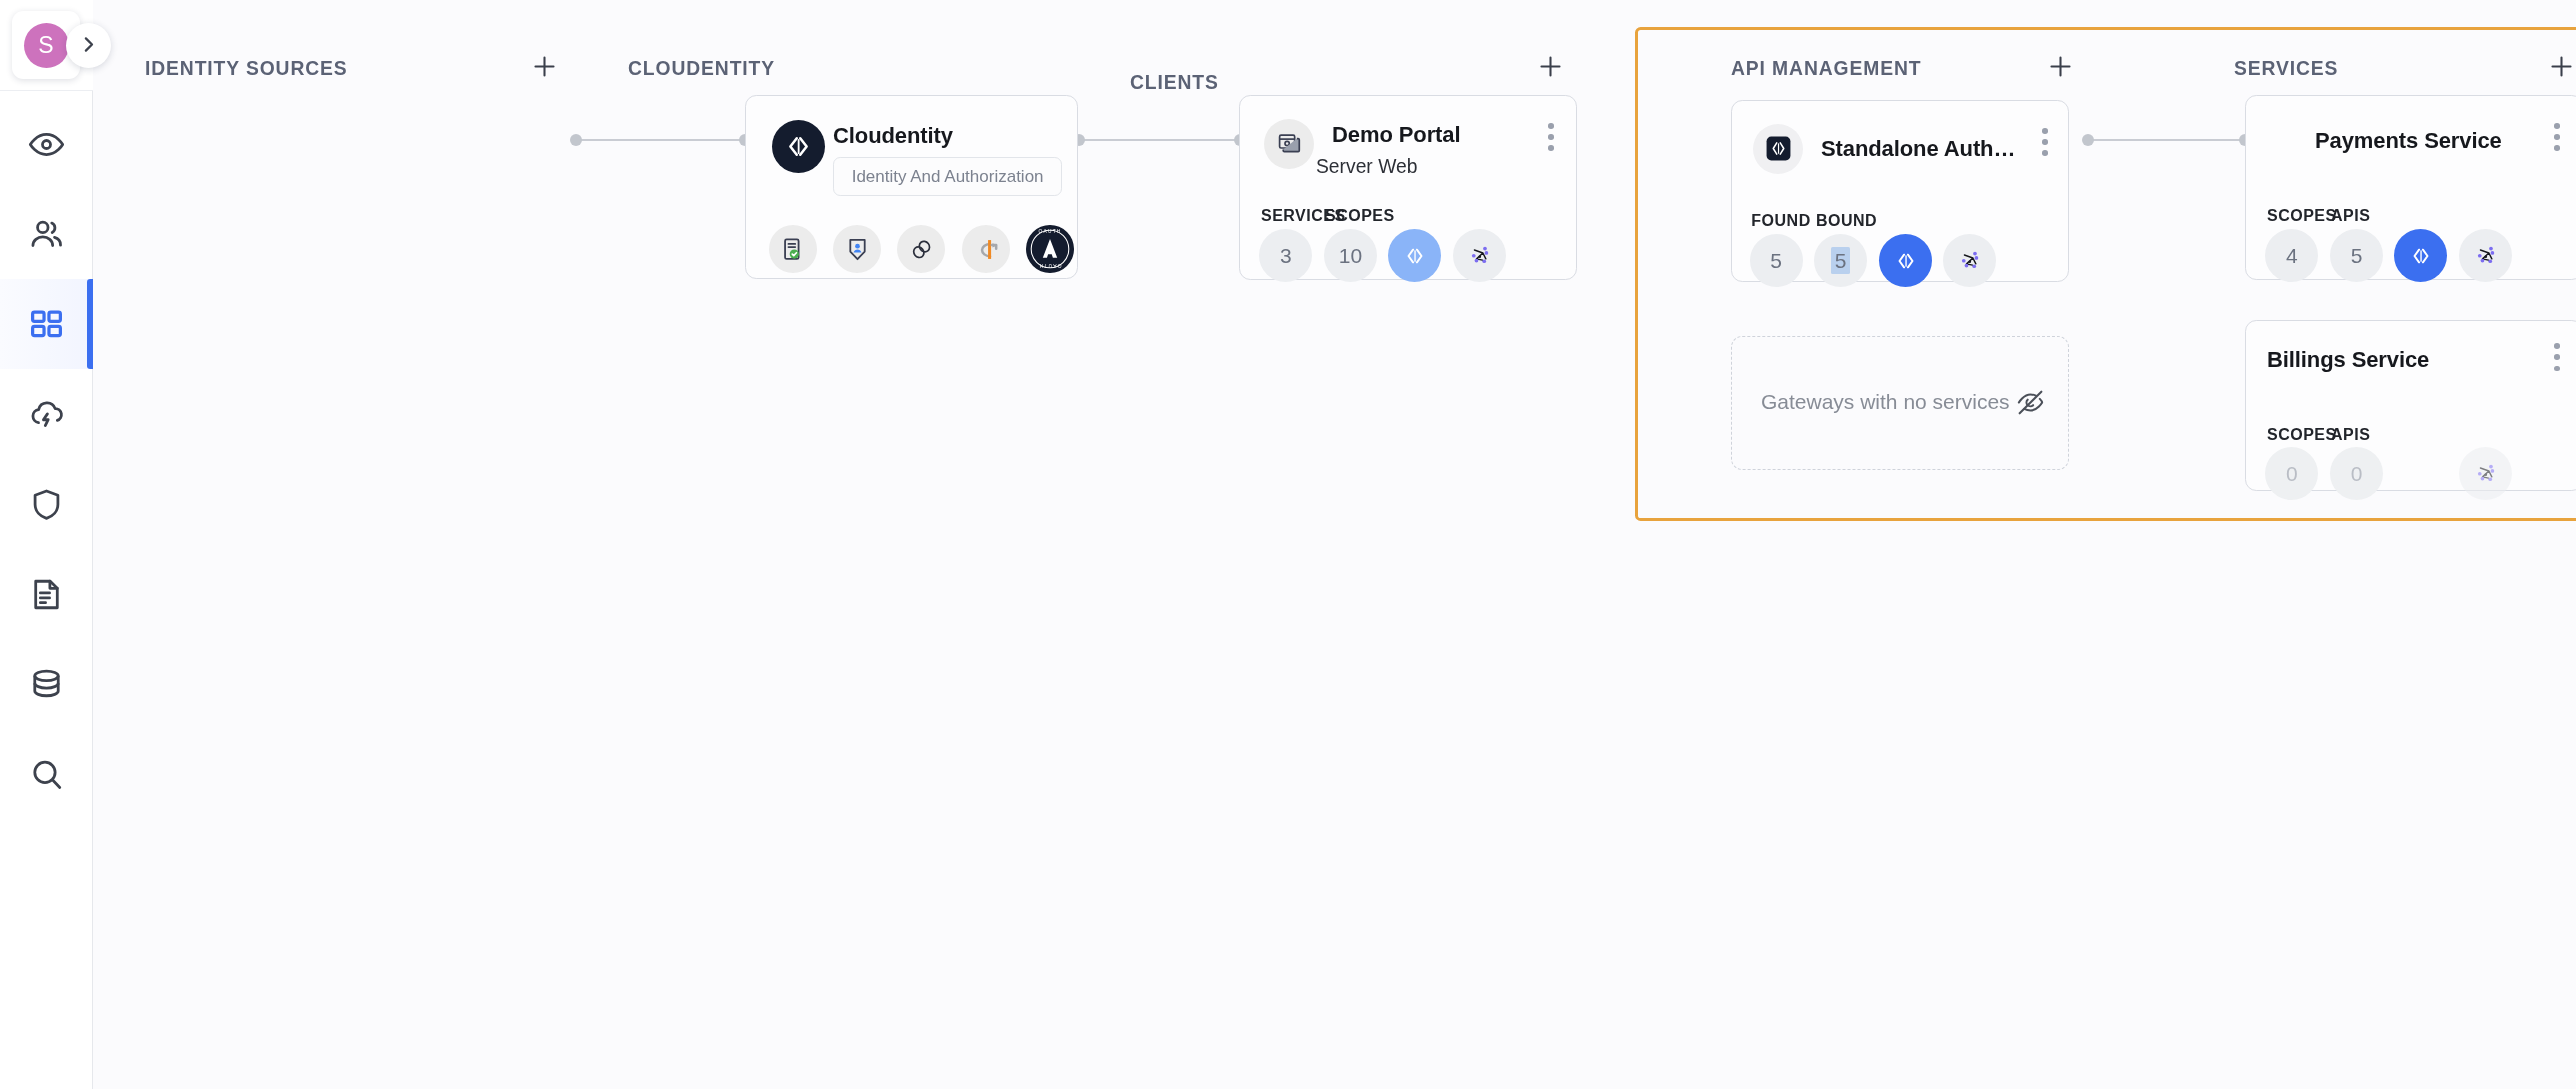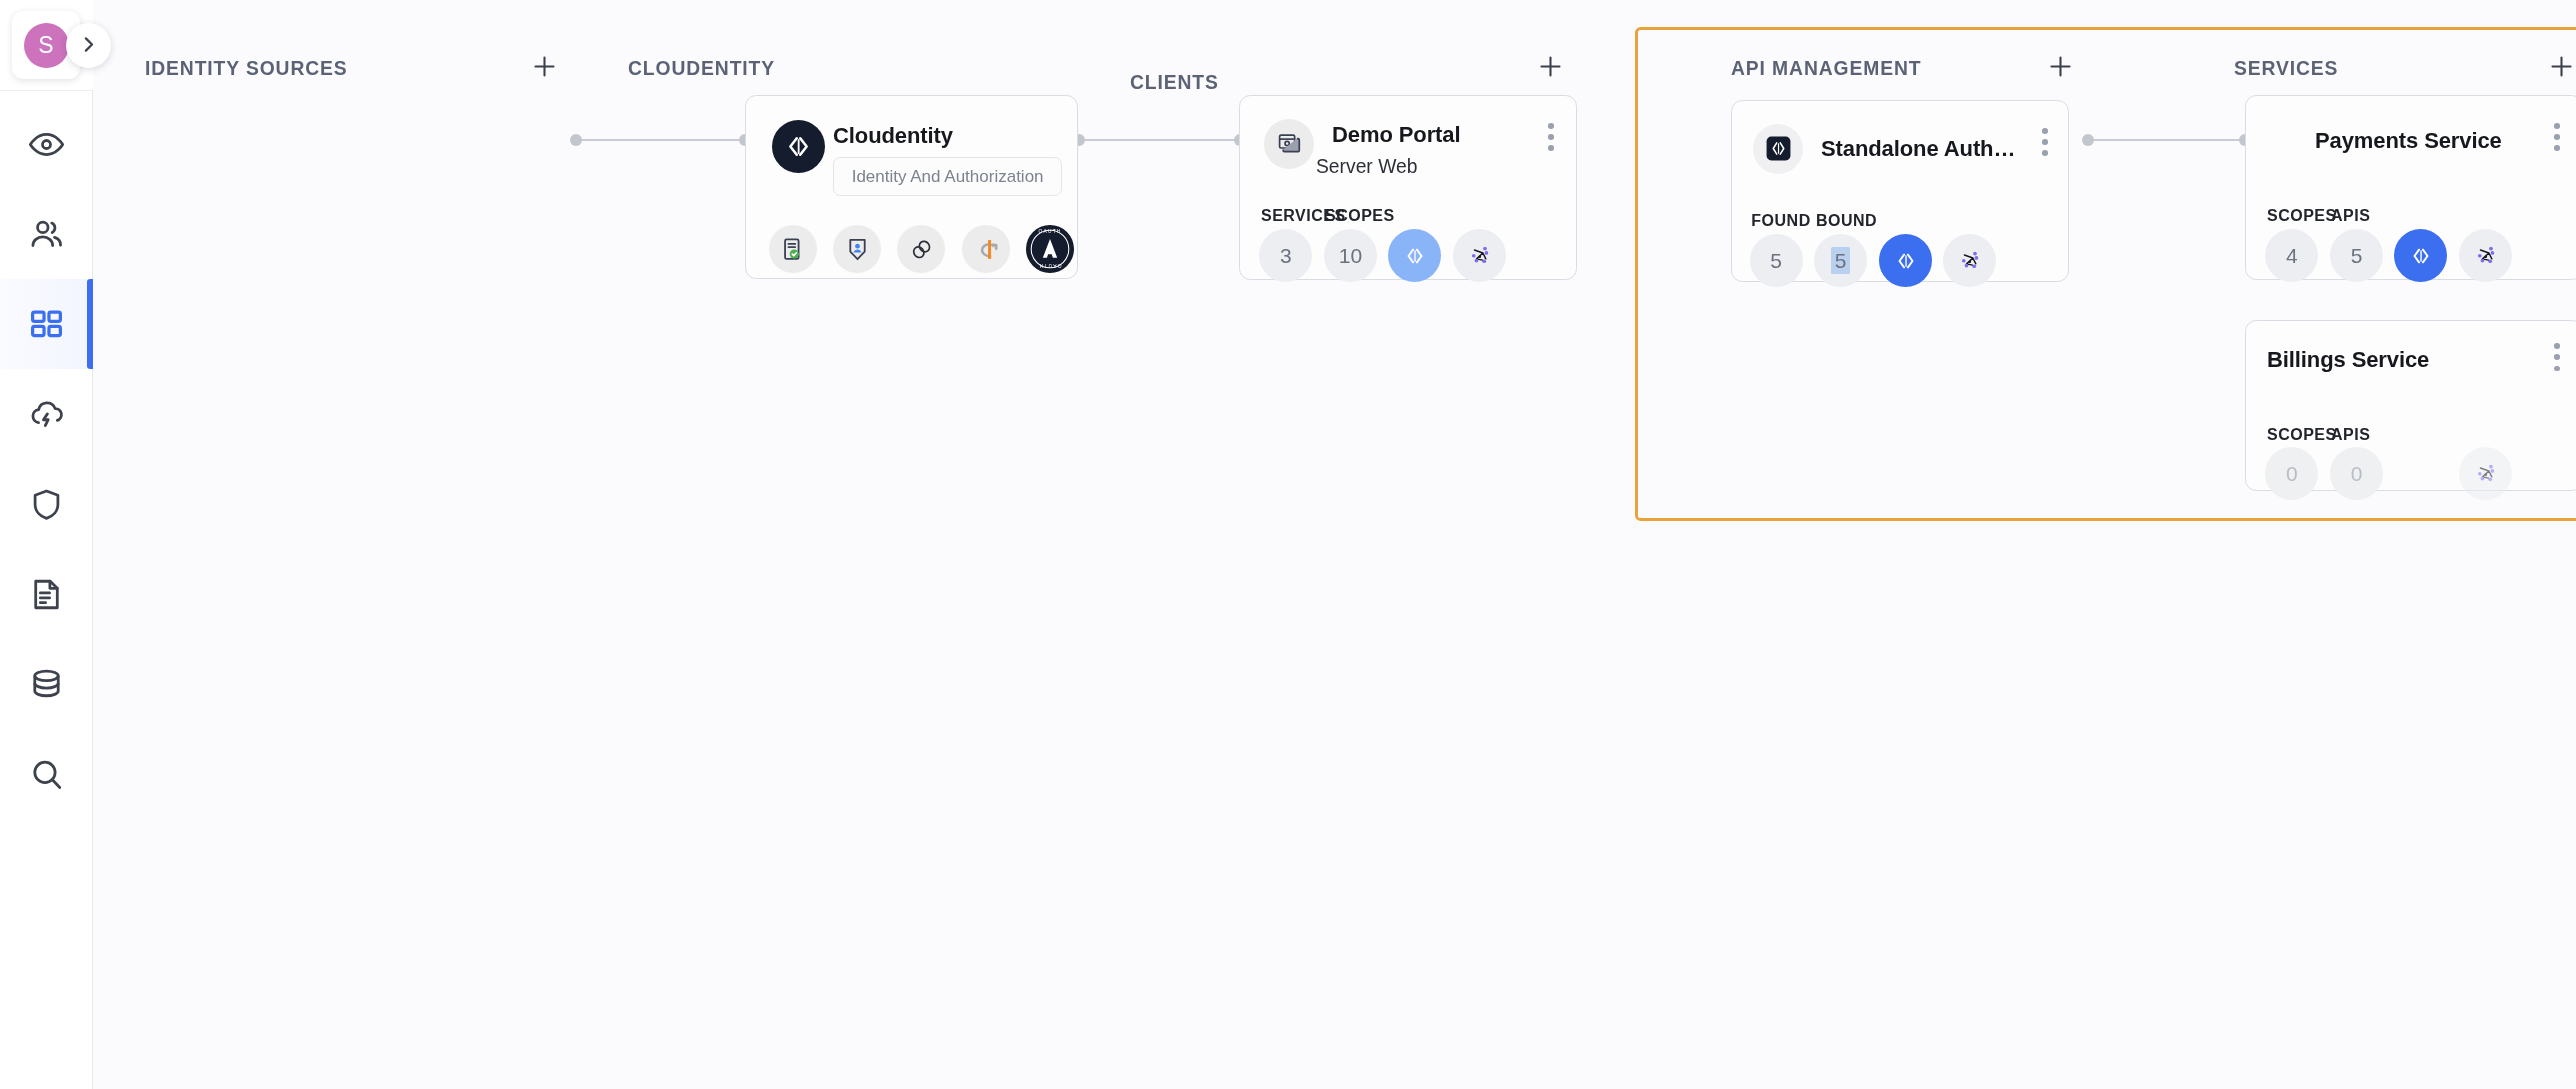--- a/index.html
+++ b/index.html
@@ -420,20 +420,31 @@
           <circle cx="22.5" cy="7.8" r="2.2" fill="#7c6df0"></circle>
           <circle cx="9.2" cy="16.3" r="2.2" fill="#7c6df0"></circle>
           <circle cx="24.2" cy="13" r="2.2" fill="#7c6df0"></circle>
           <circle cx="12.4" cy="22" r="2.2" fill="#7c6df0"></circle>
           <circle cx="21.6" cy="22.8" r="2.2" fill="#7c6df0"></circle>
           <circle cx="16.4" cy="17.6" r="1.5" fill="#15171d"></circle>
         </svg>
       </div>
     </div>
 
+    <div class="card dashed" style="left:1638px; top:336px; width:338px; height:134px;">
+      <div style="position:absolute; left:29px; top:53px; font-size:21px; color:#878c96;">Gateways with no services</div>
+      <div style="position:absolute; right:22.5px; top:50px;">
+        <svg width="31" height="31" viewBox="0 0 24 24" fill="none" stroke="#4b5059" stroke-width="1.6" stroke-linecap="round" stroke-linejoin="round">
+          <path d="M3 12s3.6-6.2 9-6.2c1.5 0 2.9.3 4.1.9"></path>
+          <path d="M19.2 9.2c1.2 1.2 1.8 2.3 1.8 2.8 0 0-3.6 6.2-9 6.2-1.9 0-3.5-.5-4.8-1.2"></path>
+          <path d="M9.8 9.8a3 3 0 0 0 4.2 4.3"></path>
+          <path d="M3.6 20.4 20.4 3.6"></path>
+        </svg>
+      </div>
+    </div>
 
     <div class="card" style="left:2152px; top:95px; width:338px; height:185px;">
 
       <div class="card-title" style="position:absolute; left:21px; top:32px; width:242px;margin-left:48px;">Payments Service</div>
 
       <div class="kebab" style="right:11.3px; top:22.5px;">
         <i></i>
           <i></i>
           <i></i>
       </div>

